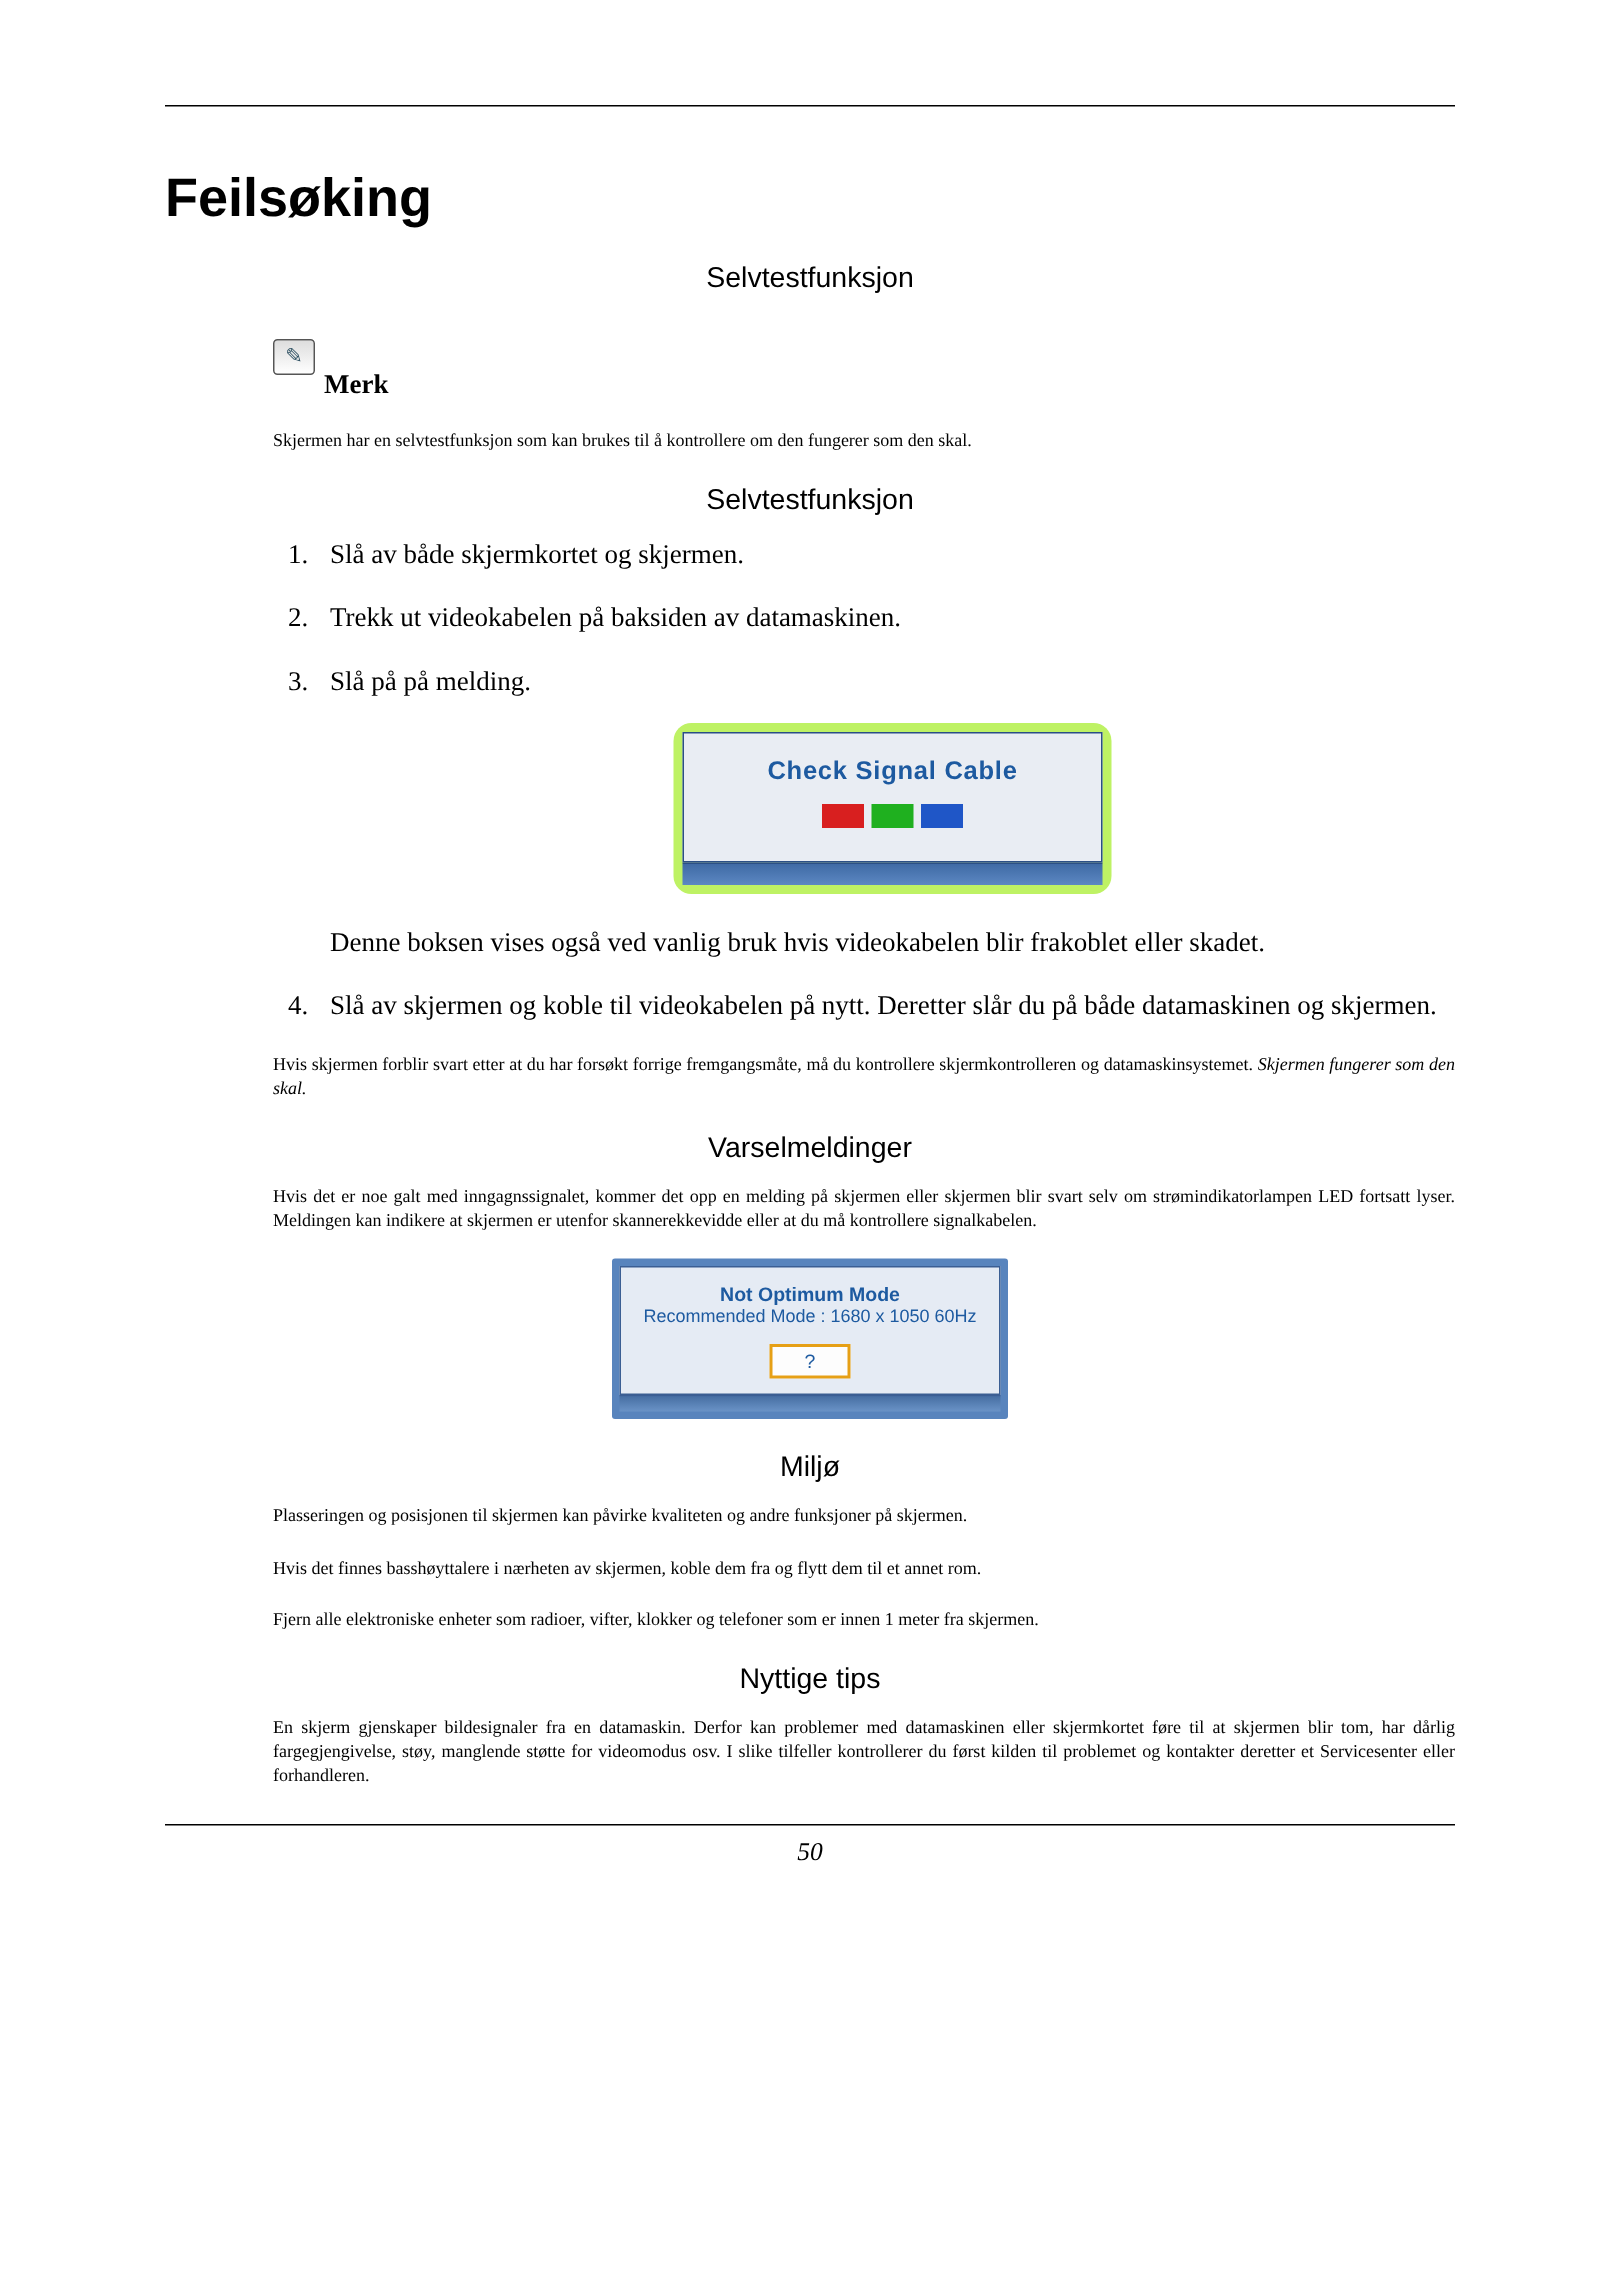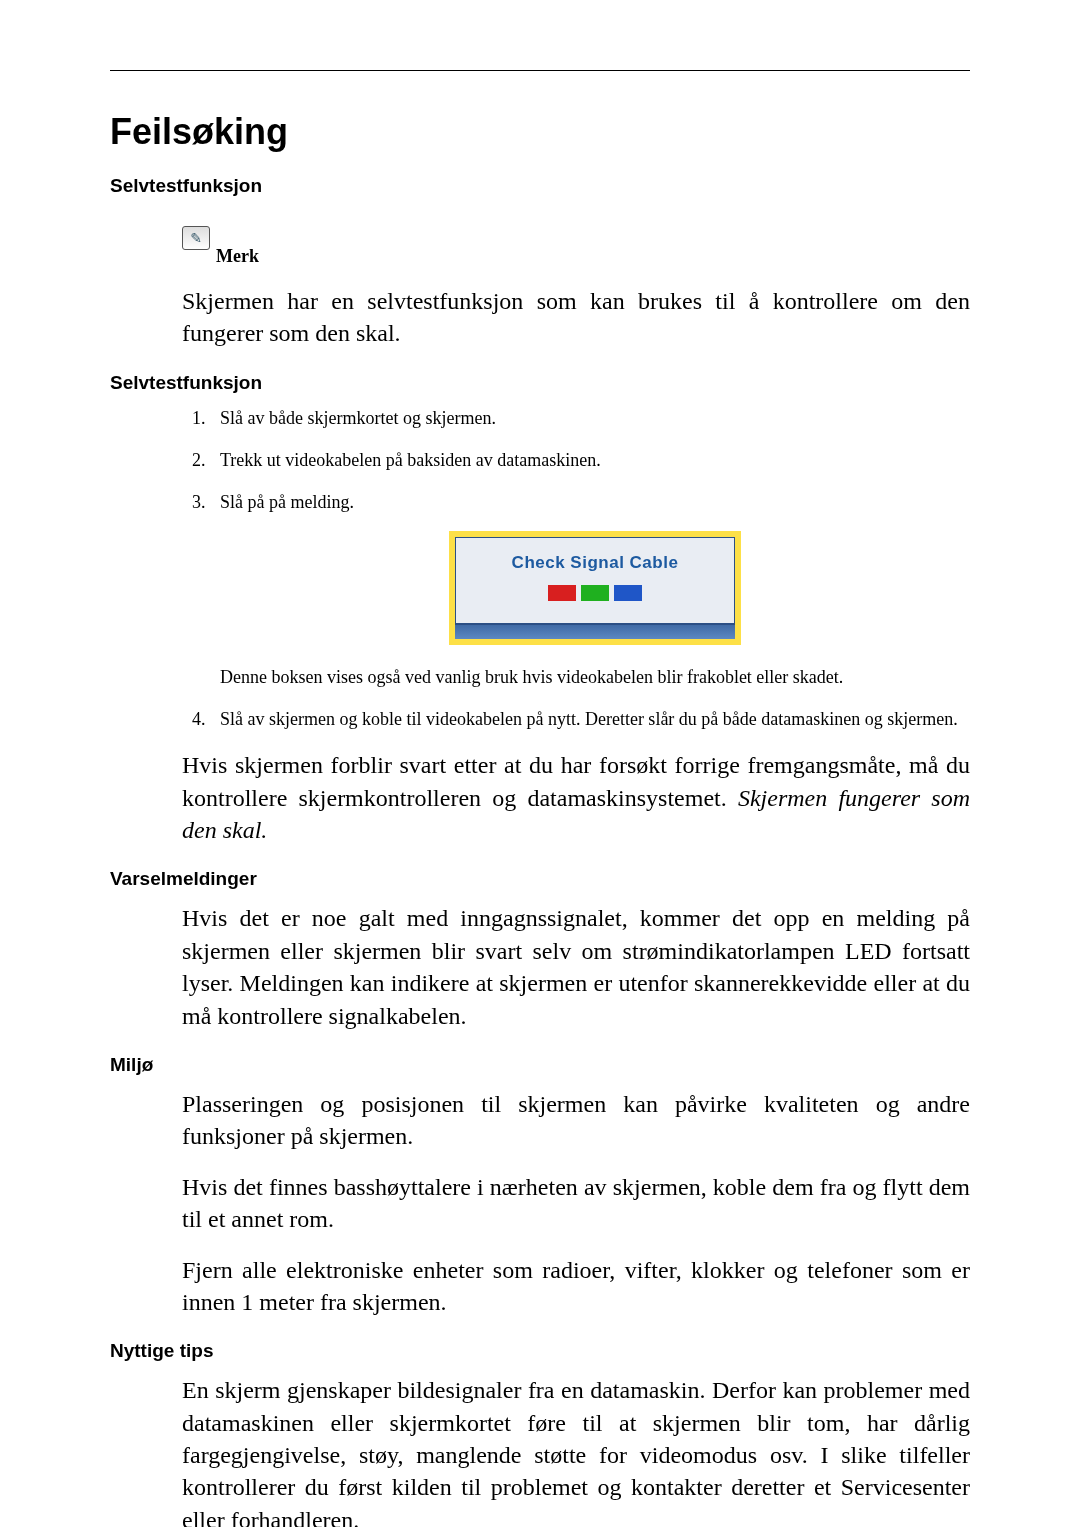--- a/index.html
+++ b/index.html
@@ -25,22 +25,23 @@
   }
   h1.title {
     font-family: Arial, Helvetica, sans-serif;
     font-size: 36px;
     font-weight: bold;
     margin: 0 0 18px 0;
   }
   h2.section {
     font-family: Arial, Helvetica, sans-serif;
     font-size: 19px;
-    font-weight: bold;
+    font-weight: normal;
     margin: 22px 0 12px 0;
+    text-align: center;
   }
   .note-row {
     margin-left: 72px;
     display: flex;
     align-items: center;
     gap: 6px;
     margin-bottom: 18px;
   }
   .note-icon {
     width: 26px;
@@ -54,21 +55,21 @@
     font-size: 14px;
     color: #356;
   }
   .note-label {
     font-weight: bold;
     font-size: 18px;
     margin-top: 37px;
   }
   p.body {
     margin: 0 0 18px 72px;
-    font-size: 24px;
+    font-size: 12px;
     line-height: 1.35;
     text-align: justify;
   }
   ol.steps {
     margin: 0 0 0 72px;
     padding-left: 28px;
     font-size: 18px;
   }
   ol.steps > li {
     padding-left: 10px;
@@ -85,23 +86,23 @@
   }
   .figure-wrap {
     display: flex;
     justify-content: center;
     margin: 16px 0 20px 0;
   }
 
   
   .monitor {
     width: 280px;
-    background: #fde047;
+    background: #bef264;
     padding: 6px;
-    border-radius: 0;
+    border-radius: 12px;
   }
   .monitor-inner {
     background: #e9edf3;
     border: 1px solid #2b4f85;
     padding: 14px 10px 22px 10px;
     text-align: center;
   }
   .check-label {
     font-family: Arial, Helvetica, sans-serif;
     color: #1d5aa0;
@@ -223,20 +224,30 @@
   </ol>
 
   <p class="body">
     <span>Hvis skjermen forblir svart etter at du har forsøkt forrige fremgangsmåte, må du kontrollere skjermkontrolleren og datamaskinsystemet. </span><span class="italic">Skjermen fungerer som den skal.</span>
   </p>
 
   <h2 class="section">Varselmeldinger</h2>
 
   <p class="body">Hvis det er noe galt med inngagnssignalet, kommer det opp en melding på skjermen eller skjermen blir svart selv om strømindikatorlampen LED fortsatt lyser. Meldingen kan indikere at skjermen er utenfor skannerekkevidde eller at du må kontrollere signalkabelen.</p>
 
+  <div class="figure-wrap">
+    <div class="monitor2">
+      <div class="monitor2-inner">
+        <div class="m2-line1">Not Optimum Mode</div>
+        <div class="m2-line2">Recommended Mode : 1680 x  1050 60Hz</div>
+        <div class="m2-box">?</div>
+      </div>
+      <div class="monitor2-bezel"></div>
+    </div>
+  </div>
 
   <h2 class="section">Miljø</h2>
 
   <p class="body">Plasseringen og posisjonen til skjermen kan påvirke kvaliteten og andre funksjoner på skjermen.</p>
   <p class="body">Hvis det finnes basshøyttalere i nærheten av skjermen, koble dem fra og flytt dem til et annet rom.</p>
   <p class="body">Fjern alle elektroniske enheter som radioer, vifter, klokker og telefoner som er innen 1 meter fra skjermen.</p>
 
   <h2 class="section">Nyttige tips</h2>
 
   <p class="body">En skjerm gjenskaper bildesignaler fra en datamaskin. Derfor kan problemer med datamaskinen eller skjermkortet føre til at skjermen blir tom, har dårlig fargegjengivelse, støy, manglende støtte for videomodus osv. I slike tilfeller kontrollerer du først kilden til problemet og kontakter deretter et Servicesenter eller forhandleren.</p>

